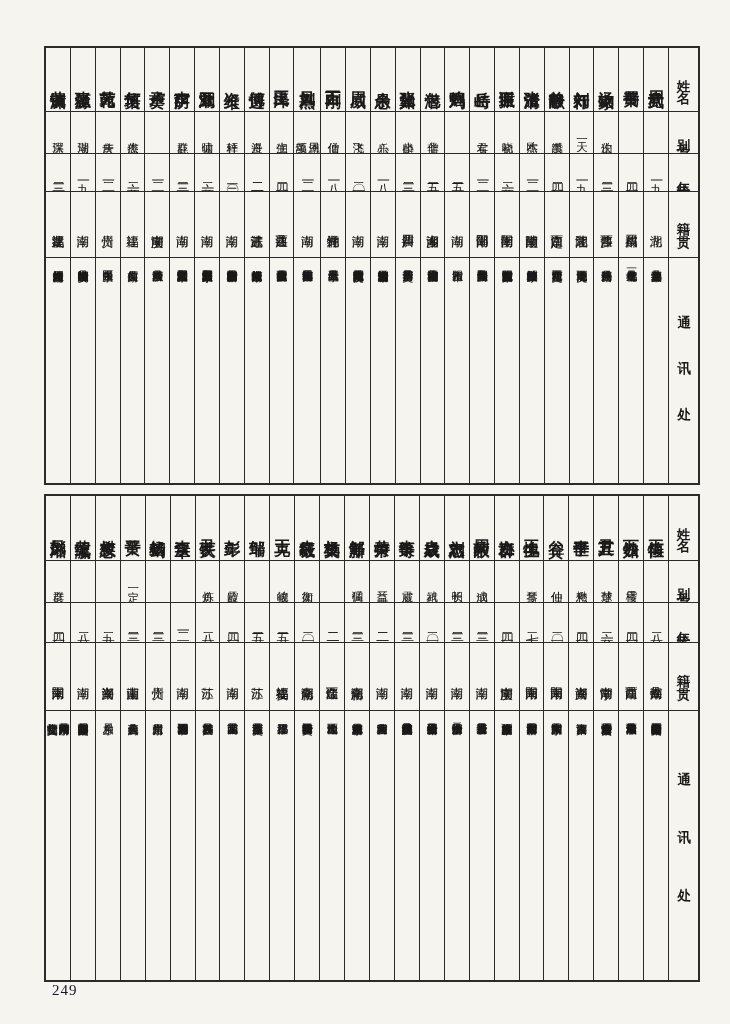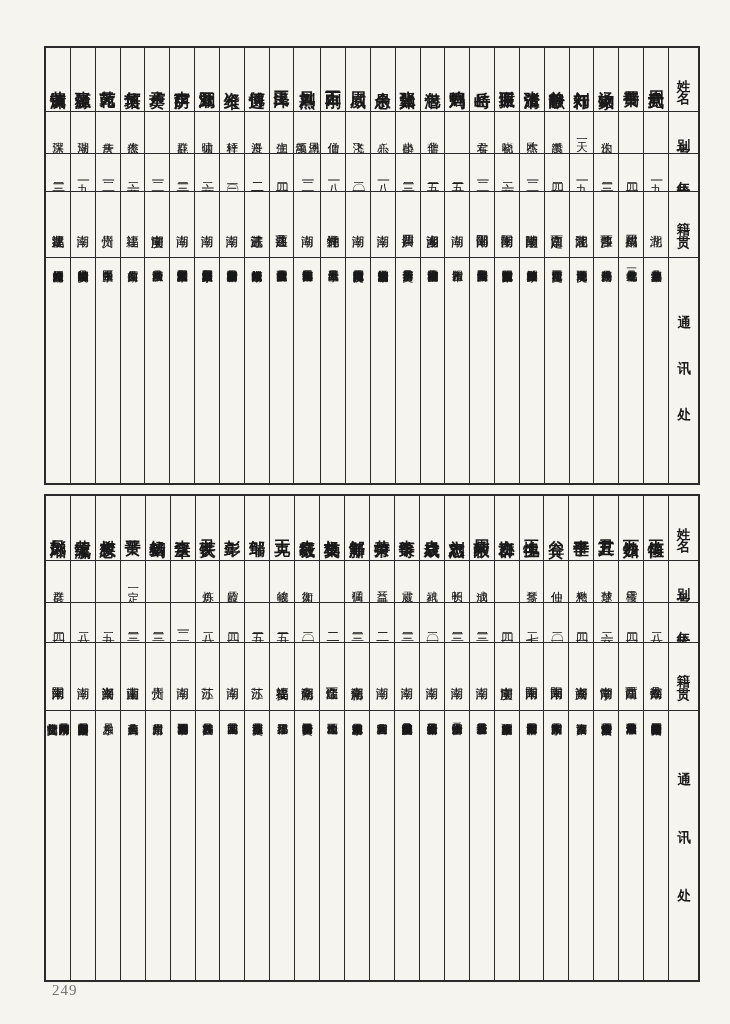--- a/index.html
+++ b/index.html
@@ -67,21 +67,21 @@
   .hdr-origin>span{letter-spacing:14px;}
   .t1 .hdr-addr>span{letter-spacing:46px;}
   .t2 .hdr-addr>span{letter-spacing:58px;}
   .hdr-addr{align-items:center;}
 
   .page-number{
     position:absolute;
     left:52px;top:982px;
     font-size:15px;
     letter-spacing:1px;
-    color:#737373;
+    color:#0f172a;
   }
 </style>
 </head>
 <body>
 
 <div class="sheet">
 
   <div class="rtable t1">
     <div class="cols" id="t1-cols">
         <div class="person-col">

